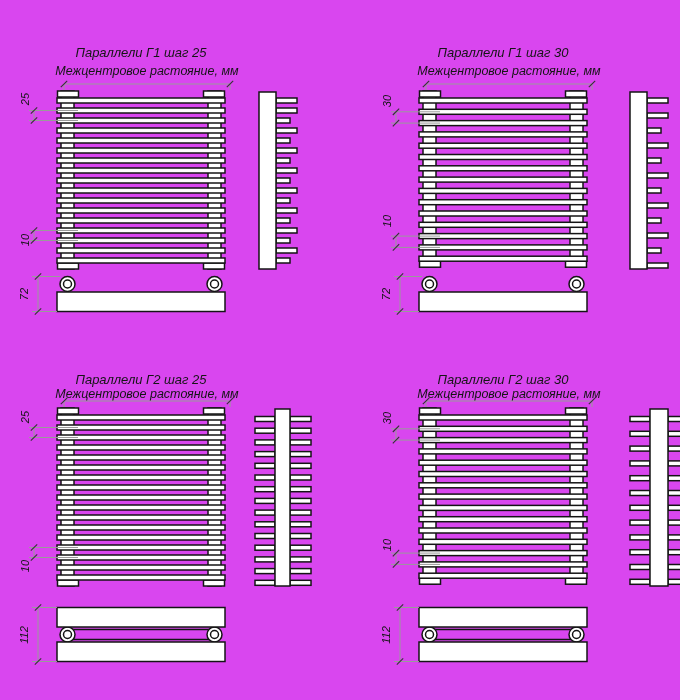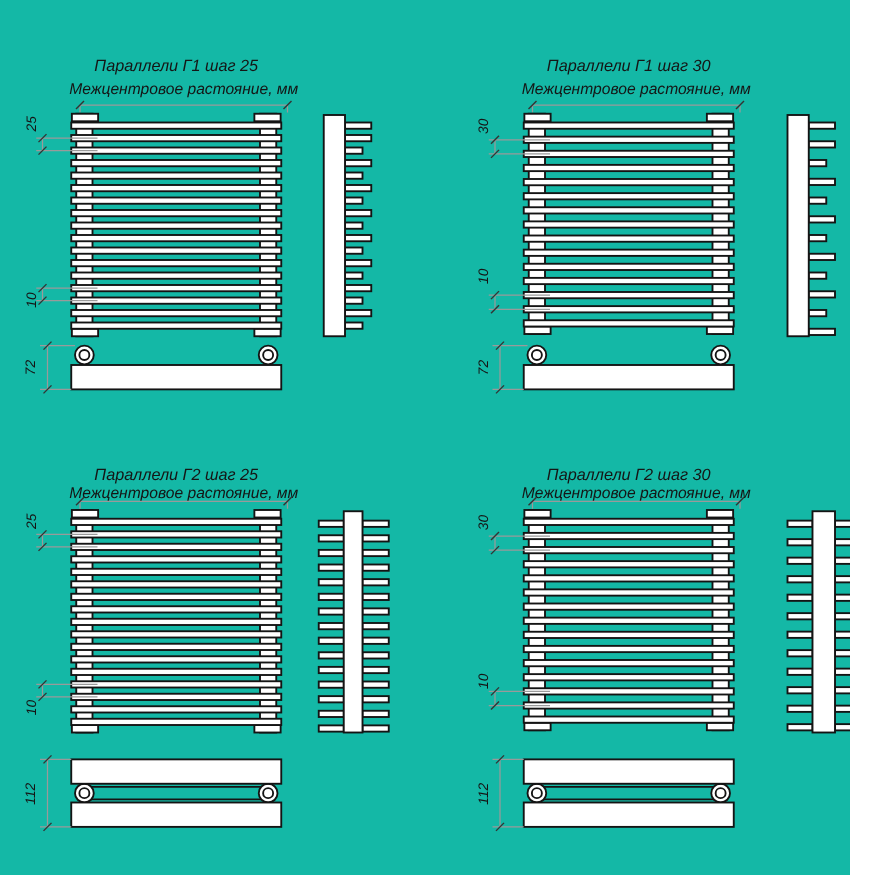--- a/index.html
+++ b/index.html
@@ -1,16 +1,16 @@
 <!DOCTYPE html>
 <html><head>
 <meta charset="utf-8">
 <style>
   html,body{margin:0;padding:0;background:#ffffff;}
-  .canvas{position:relative;width:680px;height:700px;background:#14b8a6;overflow:hidden;}
+  .canvas{position:relative;width:680px;height:700px;background:#d946ef;overflow:hidden;}
   svg text{fill:#151515;font-family:"Liberation Sans",sans-serif;font-style:italic;text-anchor:middle;}
   .t-title{font-size:13px;}
   .t-sub{font-size:12.5px;}
   .t-dim{font-size:11px;}
   .ln-fill{fill:#ffffff;stroke:#141414;stroke-width:1.5;}
   .ln-main{fill:none;stroke:#141414;stroke-width:1.5;}
   .ln-thin{fill:none;stroke:#9a9a9a;stroke-width:1;}
   .tick{stroke:#333333;stroke-width:1.1;}
 </style>
 </head>

